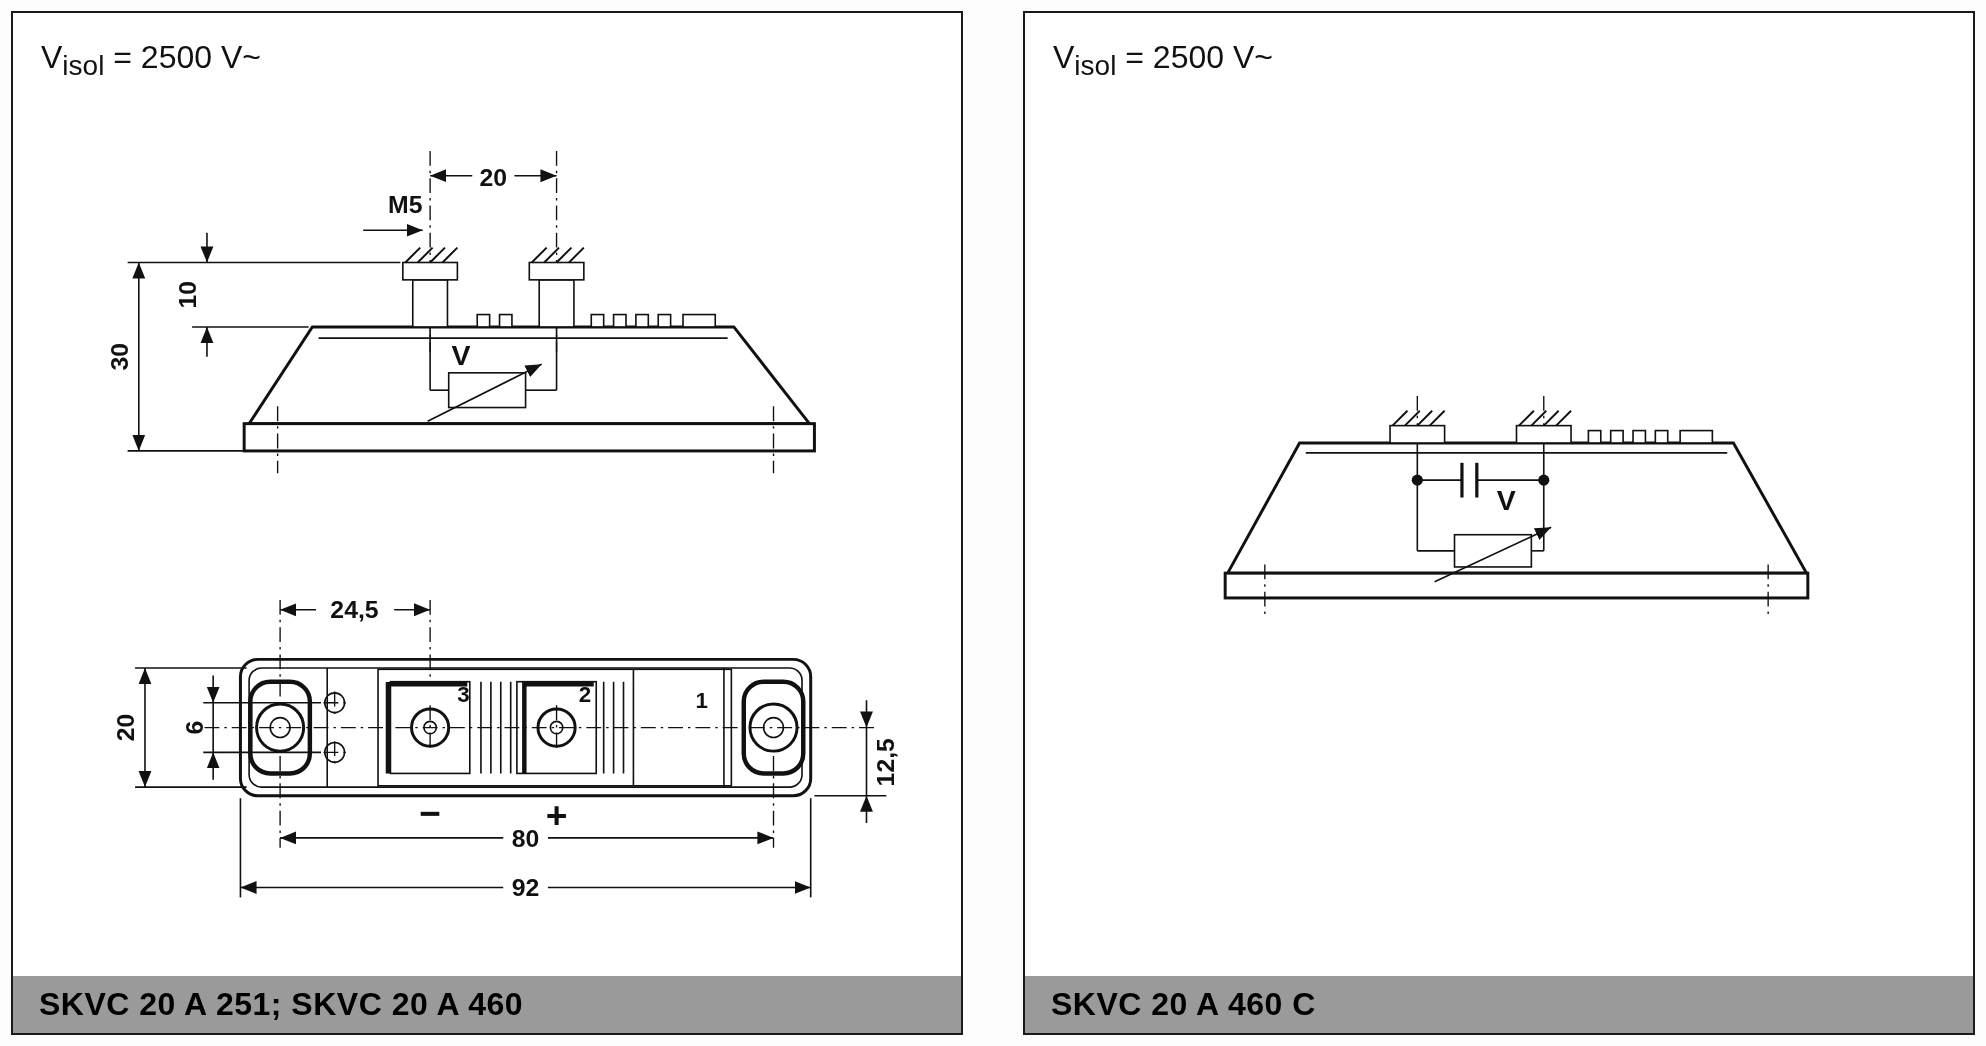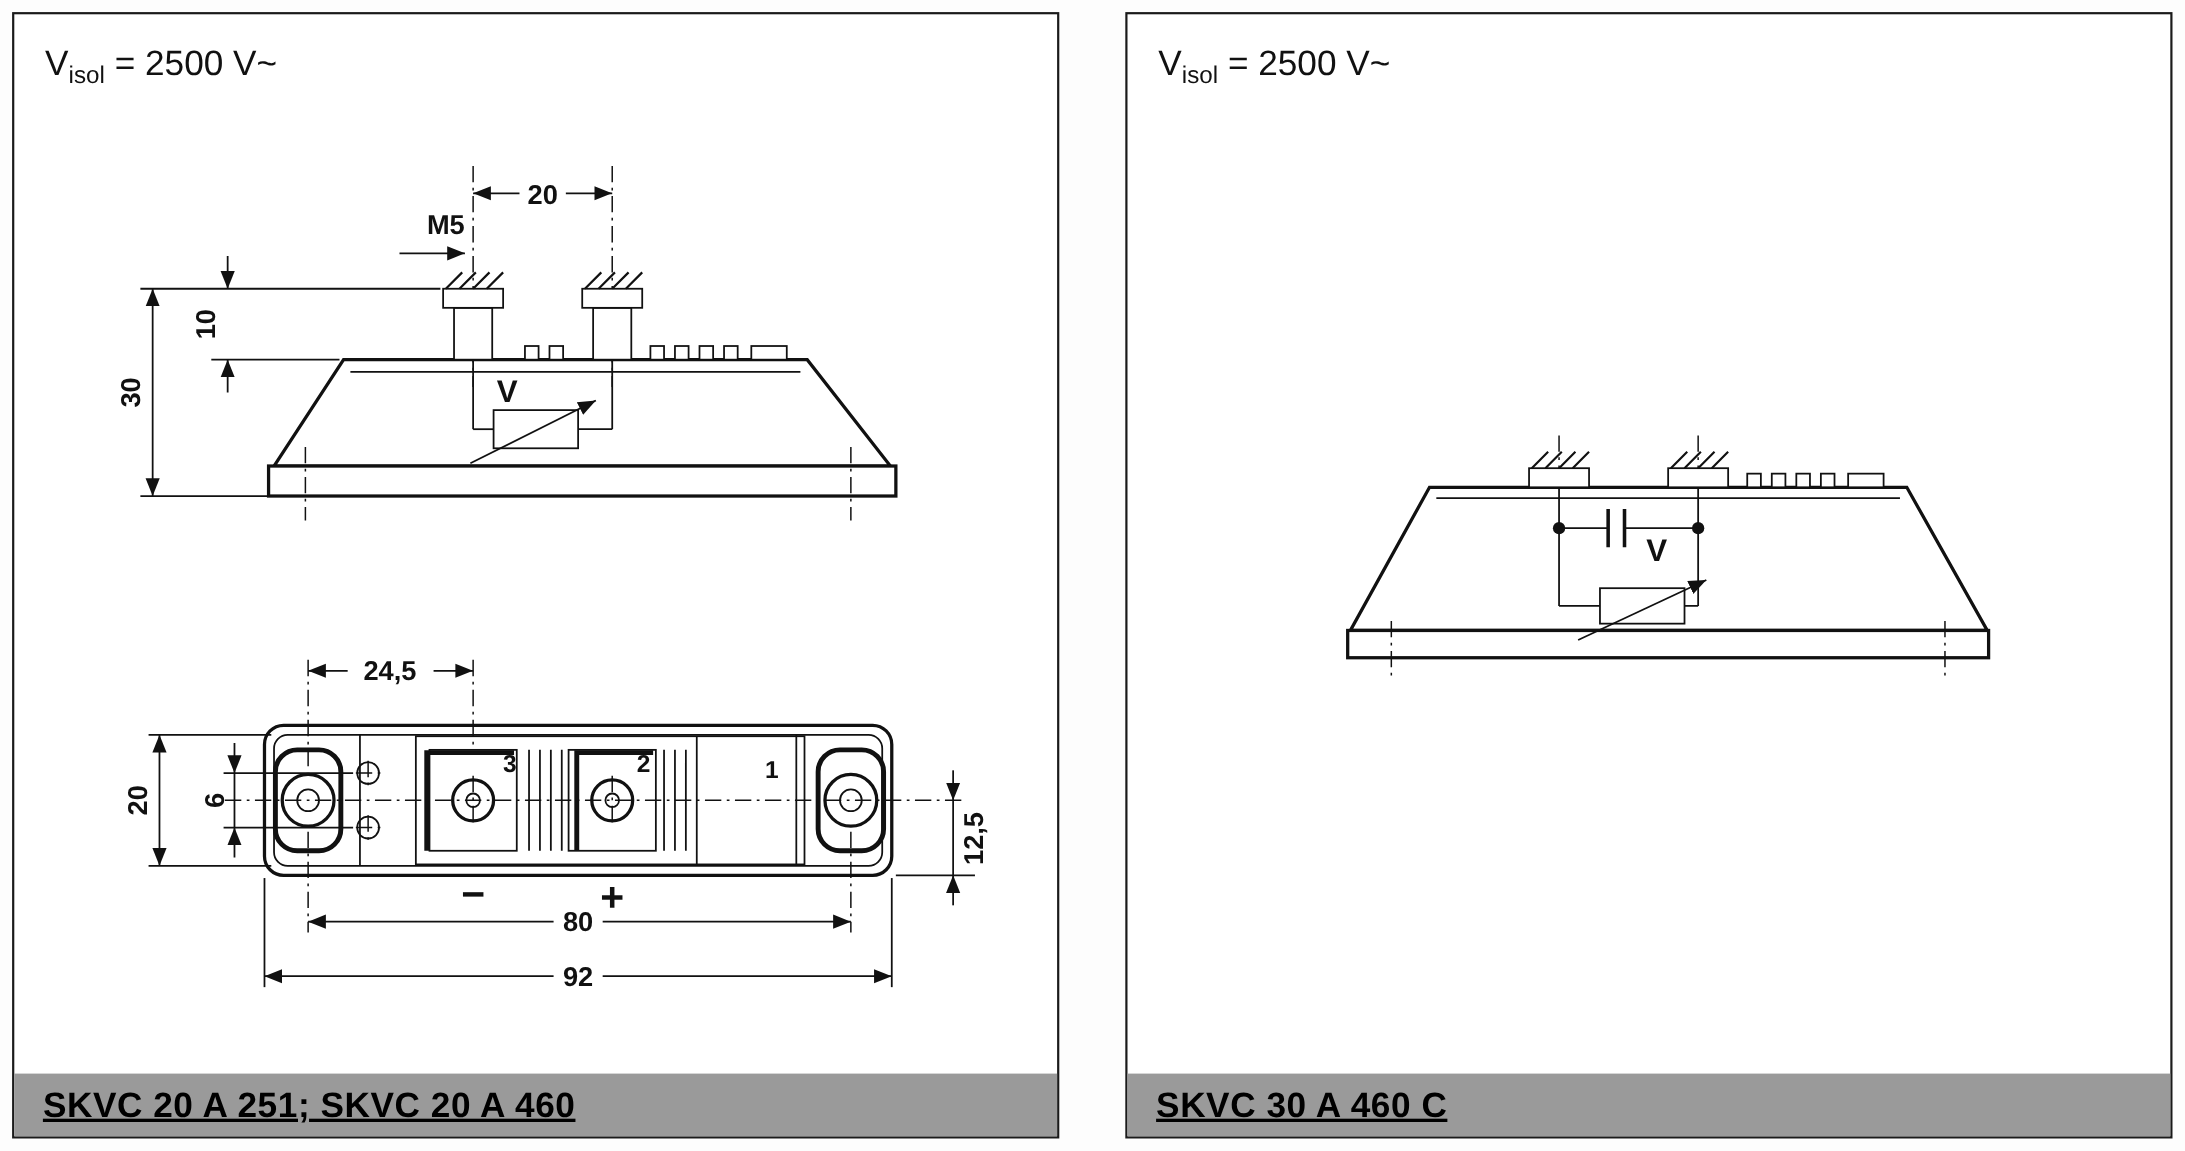--- a/index.html
+++ b/index.html
@@ -4,24 +4,24 @@
 <style>
   * { margin:0; padding:0; box-sizing:border-box; }
   html,body { width:1986px; height:1046px; background:#fdfdfd; overflow:hidden;
               font-family:"Liberation Sans", sans-serif; color:#111; position:relative; }
   .panel { position:absolute; top:11px; width:952px; height:1024px;
            border:2px solid #1a1a1a; background:#fff; }
   .panel-left  { left:11px; }
   .panel-right { left:1023px; }
   .panel-header { position:absolute; top:26px; left:28px; right:28px;
                   display:flex; justify-content:space-between; font-size:32px; }
-  .visol sub { font-size:22px; }
+  .visol sub { font-size:28px; }
   .footer-bar { position:absolute; left:0; right:0; bottom:0; height:57px;
                 background:#9a9a9a; color:#000; font-size:32px; font-weight:bold;
-                line-height:57px; padding-left:26px; letter-spacing:.5px;text-decoration:underline; }
+                line-height:57px; padding-left:26px; letter-spacing:.5px; }
   svg.drawing { position:absolute; left:8px; width:936px; }
   #svg-side-left { top:128px; }
   #svg-top-left  { top:572px; }
   #svg-side-right{ top:368px; }
   svg text { font-family:"Liberation Sans", sans-serif; fill:#111; }
   .dim   { font-size:20px; font-weight:bold; }
   .lbl   { font-size:18px; font-weight:bold; }
   .big   { font-size:30px; font-weight:bold; }
   .vlbl  { font-size:23px; font-weight:bold; }
   .thick { stroke:#111; stroke-width:2.4; fill:none; }
@@ -274,14 +274,14 @@
       <text class="vlbl" x="374" y="104">V</text>
       <g>
         <line class="thin" x1="310" y1="137" x2="340" y2="137"></line>
         <rect class="thin wfill" x="340" y="124" width="62" height="26"></rect>
         <line class="thin" x1="402" y1="137" x2="412" y2="137"></line>
         <line class="thin" x1="324" y1="162" x2="418" y2="118" marker-end="url(#m3)"></line>
       </g>
     </g>
   </svg>
 
-  <div class="footer-bar">SKVC 30 A 460 C</div>
+  <div class="footer-bar">SKVC 20 A 460 C</div>
 </section>
 
 </body></html>

